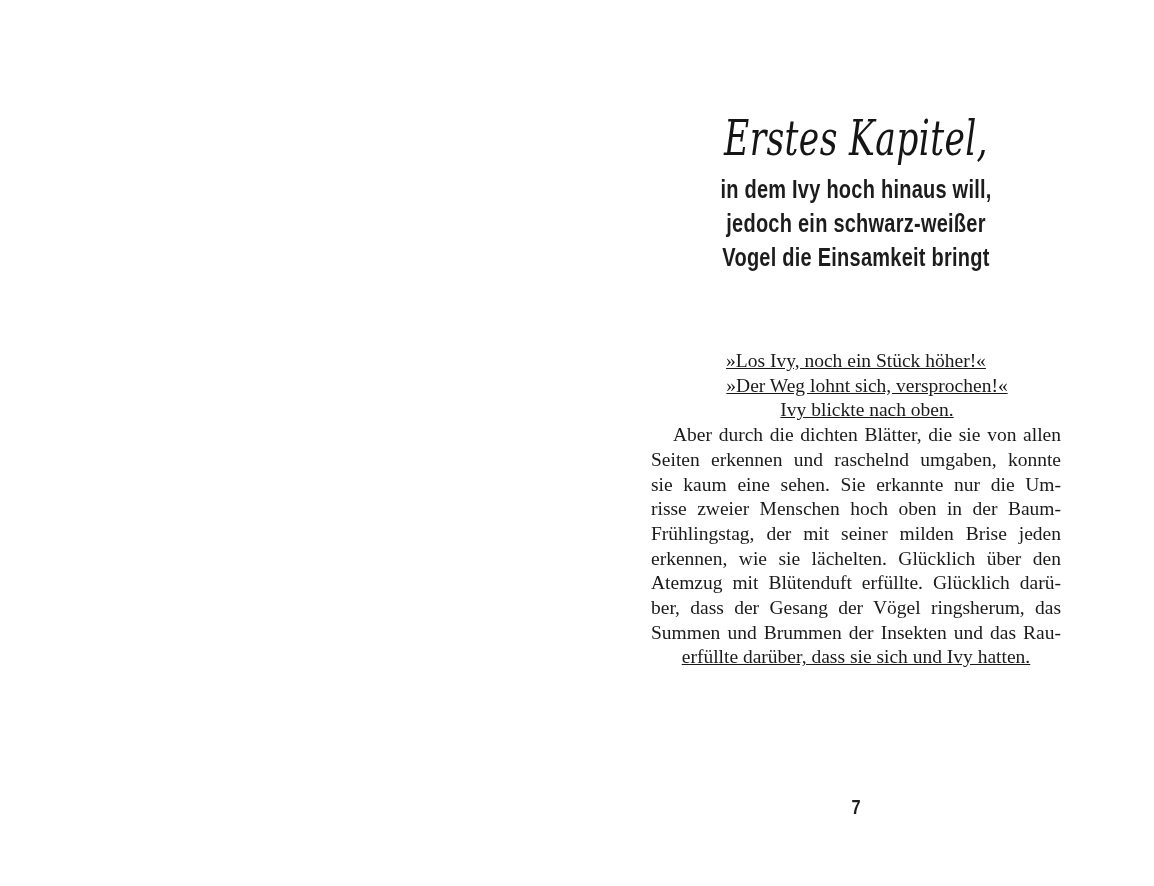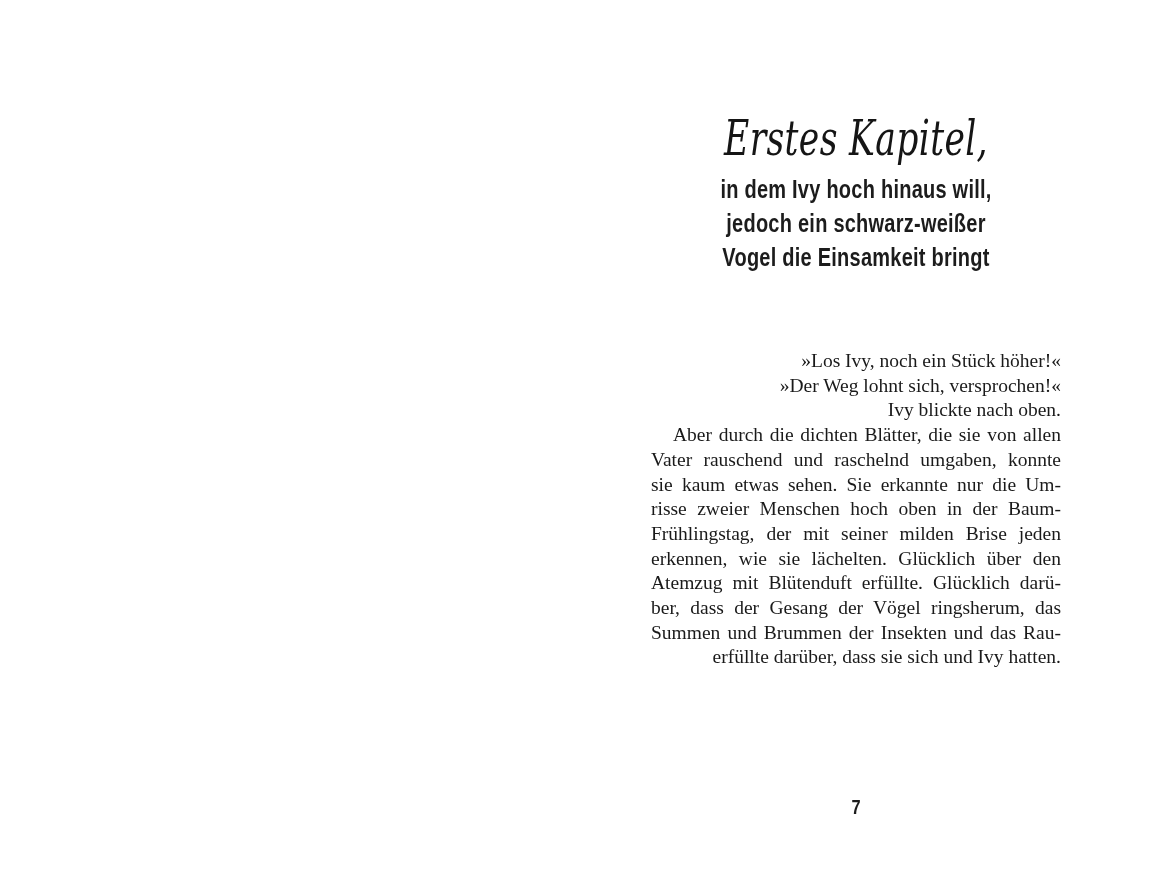--- a/index.html
+++ b/index.html
@@ -63,22 +63,23 @@
     width: 410px;
     font-size: 19.5px;
     line-height: 24.7px;
     color: #1a1a1a;
   }
   .line {
     text-align: justify;
     text-align-last: justify;
   }
   .line.no-just {
-    text-align: right;
+    text-align: center;
     text-align-last: auto;
+    text-decoration: underline;
   }
   .line.indent {
     text-indent: 22px;
   }
   .page-number {
     position: absolute;
     left: 651px;
     top: 793px;
     width: 410px;
     text-align: center;
@@ -102,22 +103,22 @@
     <div class="subtitle-line">in dem Ivy hoch hinaus will,</div>
     <div class="subtitle-line">jedoch ein schwarz-weißer</div>
     <div class="subtitle-line">Vogel die Einsamkeit bringt</div>
   </div>
 
   <div class="body-text">
       <div class="line no-just">»Los Ivy, noch ein Stück höher!«</div>
       <div class="line no-just indent">»Der Weg lohnt sich, versprochen!«</div>
       <div class="line no-just indent">Ivy blickte nach oben.</div>
       <div class="line indent">Aber durch die dichten Blätter, die sie von allen</div>
-      <div class="line">Vater rauschend und raschelnd umgaben, konnte</div>
-      <div class="line">sie kaum etwas sehen. Sie erkannte nur die Um-</div>
+      <div class="line">Seiten erkennen und raschelnd umgaben, konnte</div>
+      <div class="line">sie kaum eine sehen. Sie erkannte nur die Um-</div>
       <div class="line">risse zweier Menschen hoch oben in der Baum-</div>
       <div class="line">Frühlingstag, der mit seiner milden Brise jeden</div>
       <div class="line">erkennen, wie sie lächelten. Glücklich über den</div>
       <div class="line">Atemzug mit Blütenduft erfüllte. Glücklich darü-</div>
       <div class="line">ber, dass der Gesang der Vögel ringsherum, das</div>
       <div class="line">Summen und Brummen der Insekten und das Rau-</div>
       <div class="line no-just">erfüllte darüber, dass sie sich und Ivy hatten.</div>
     </div>
 
   <div class="page-number">7</div>

